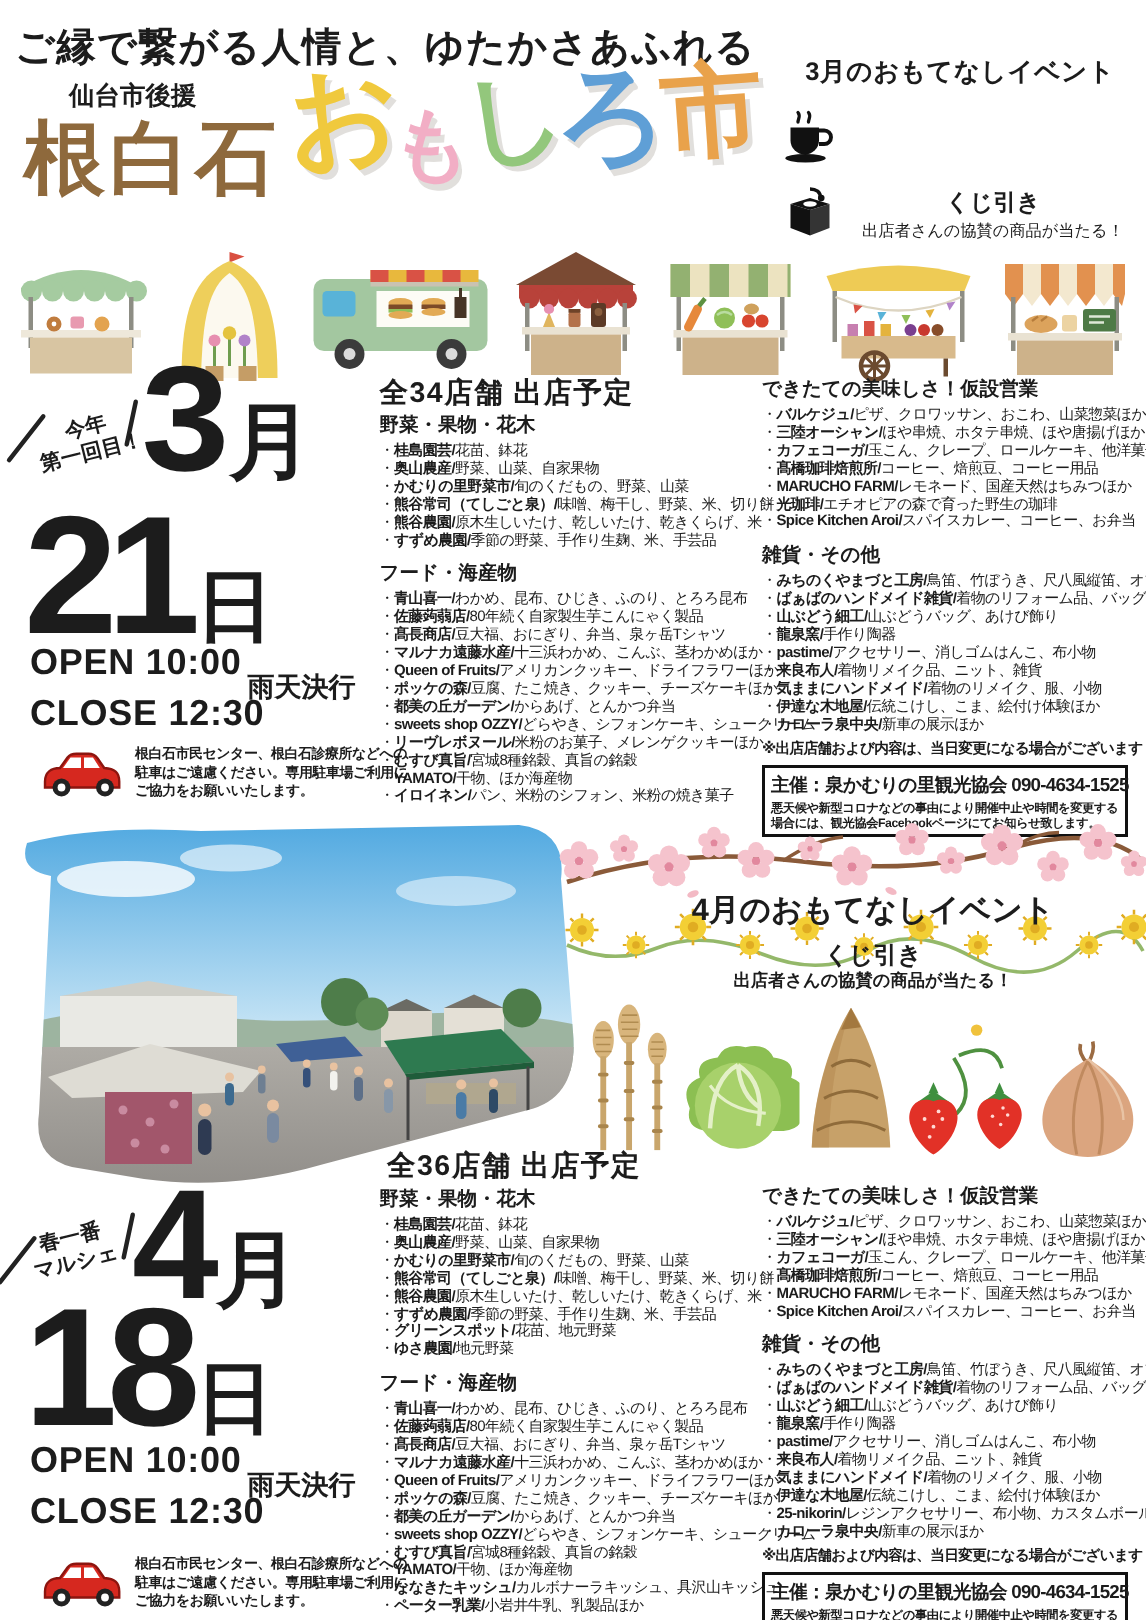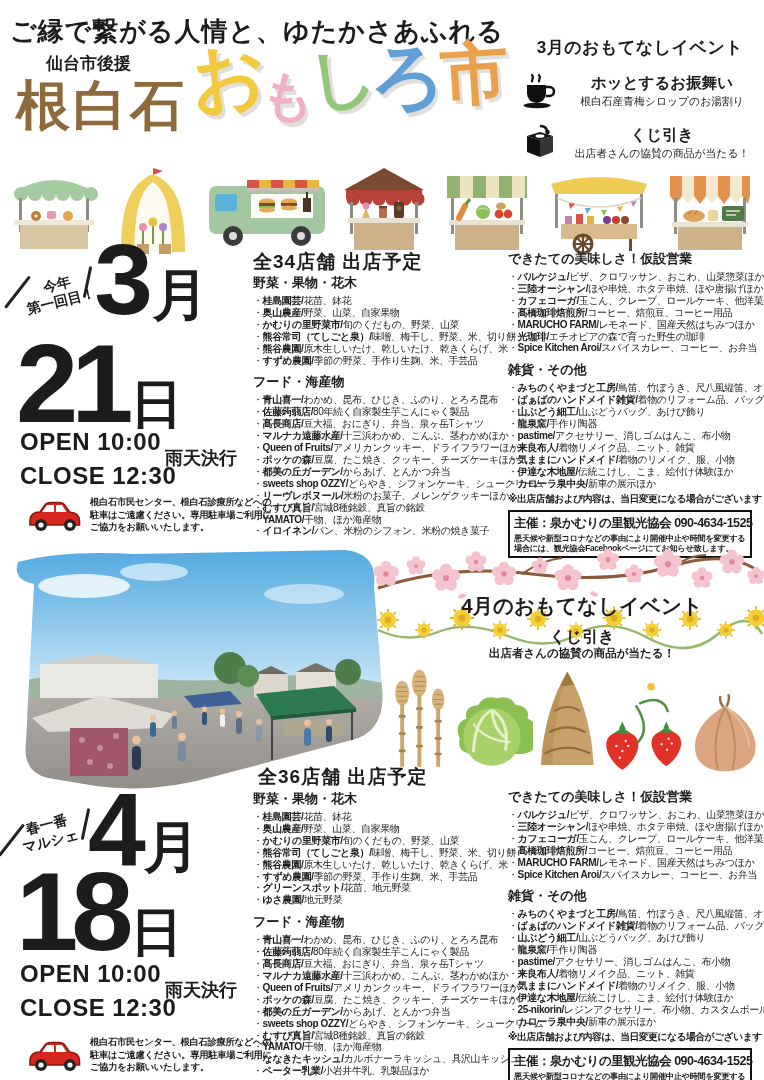--- a/index.html
+++ b/index.html
@@ -72,24 +72,20 @@
 
   <div class="abs ev-box" style="left:520px;top:36px;">
     <div class="ev-title">3月のおもてなしイベント</div>
     <div class="ev-item">
       <svg width="40" height="38" viewBox="0 0 40 38">
           <path d="M12 3c2 2.2 0 4.4 0 6.4M19 3c2 2.2 0 4.4 0 6.4" stroke="#111" stroke-width="2.2" fill="none" stroke-linecap="round"></path>
           <path d="M7 13h19v8.5A9.5 9.5 0 0 1 16.5 31 9.5 9.5 0 0 1 7 21.5Z" fill="#111"></path>
           <path d="M26 15h3.5a4.5 4.5 0 0 1 0 9H26" fill="none" stroke="#111" stroke-width="2.6"></path>
           <ellipse cx="17" cy="33.5" rx="13.5" ry="2.8" fill="#111"></ellipse>
         </svg>
-      <div class="tx">
-          <div class="t1">ホッとするお振舞い</div>
-          <div class="t2">根白石産青梅シロップのお湯割り</div>
-        </div>
     </div>
     <div class="ev-item">
       <svg width="40" height="40" viewBox="0 0 40 40">
           <path d="M20 3c4 0 7 2 7 6" stroke="#111" stroke-width="2.4" fill="none"></path>
           <circle cx="27.5" cy="9" r="2.2" fill="#111"></circle>
           <polygon points="7,13 20,9 33,13 20,17" fill="#111"></polygon>
           <ellipse cx="20" cy="13" rx="4.5" ry="1.8" fill="#fff"></ellipse>
           <path d="M7 13v16l13 5V17Z" fill="#111"></path>
           <path d="M33 13v16l-13 5V17Z" fill="#111" opacity=".85"></path>
         </svg>

